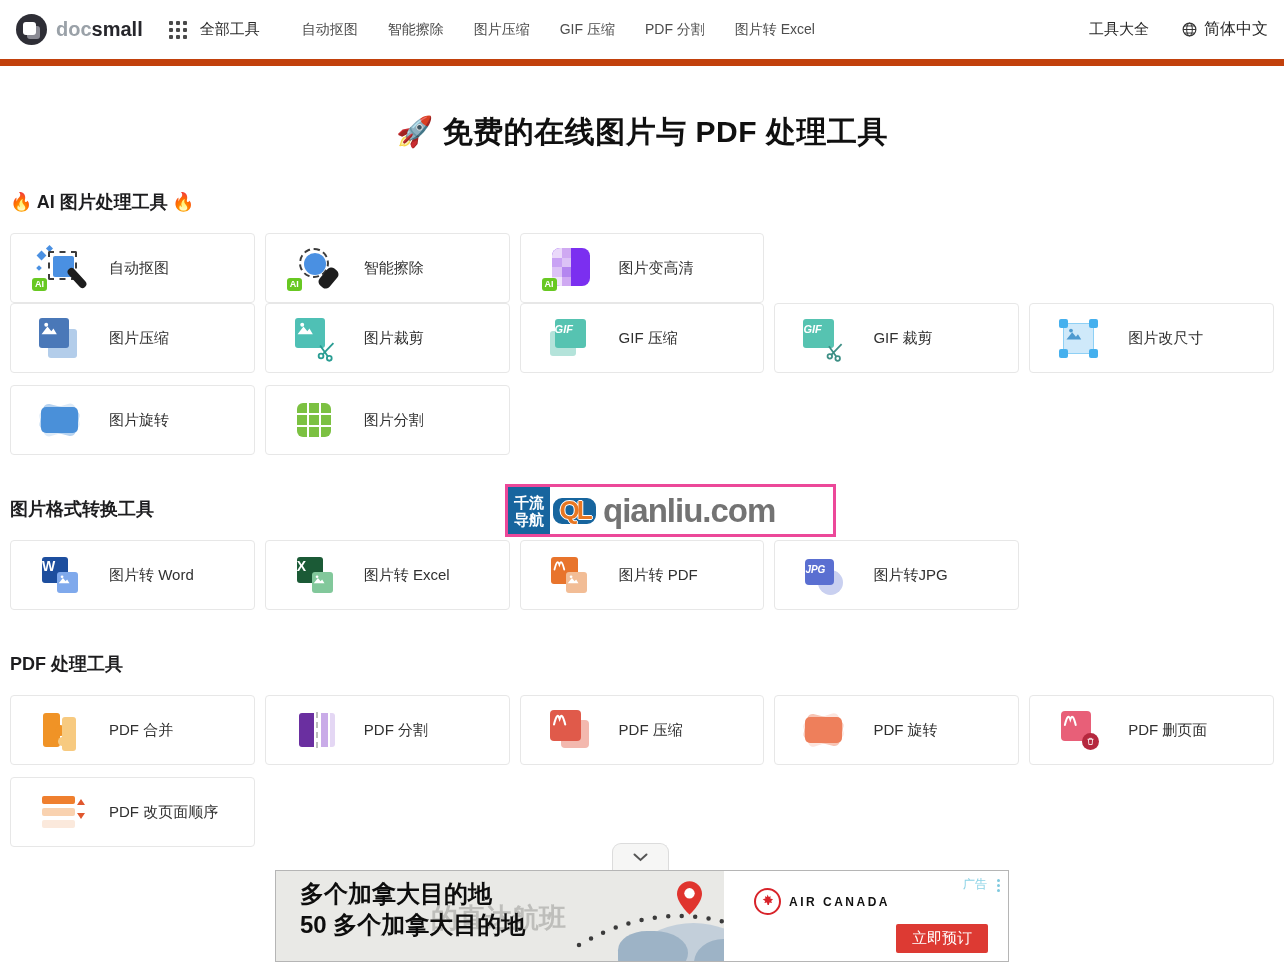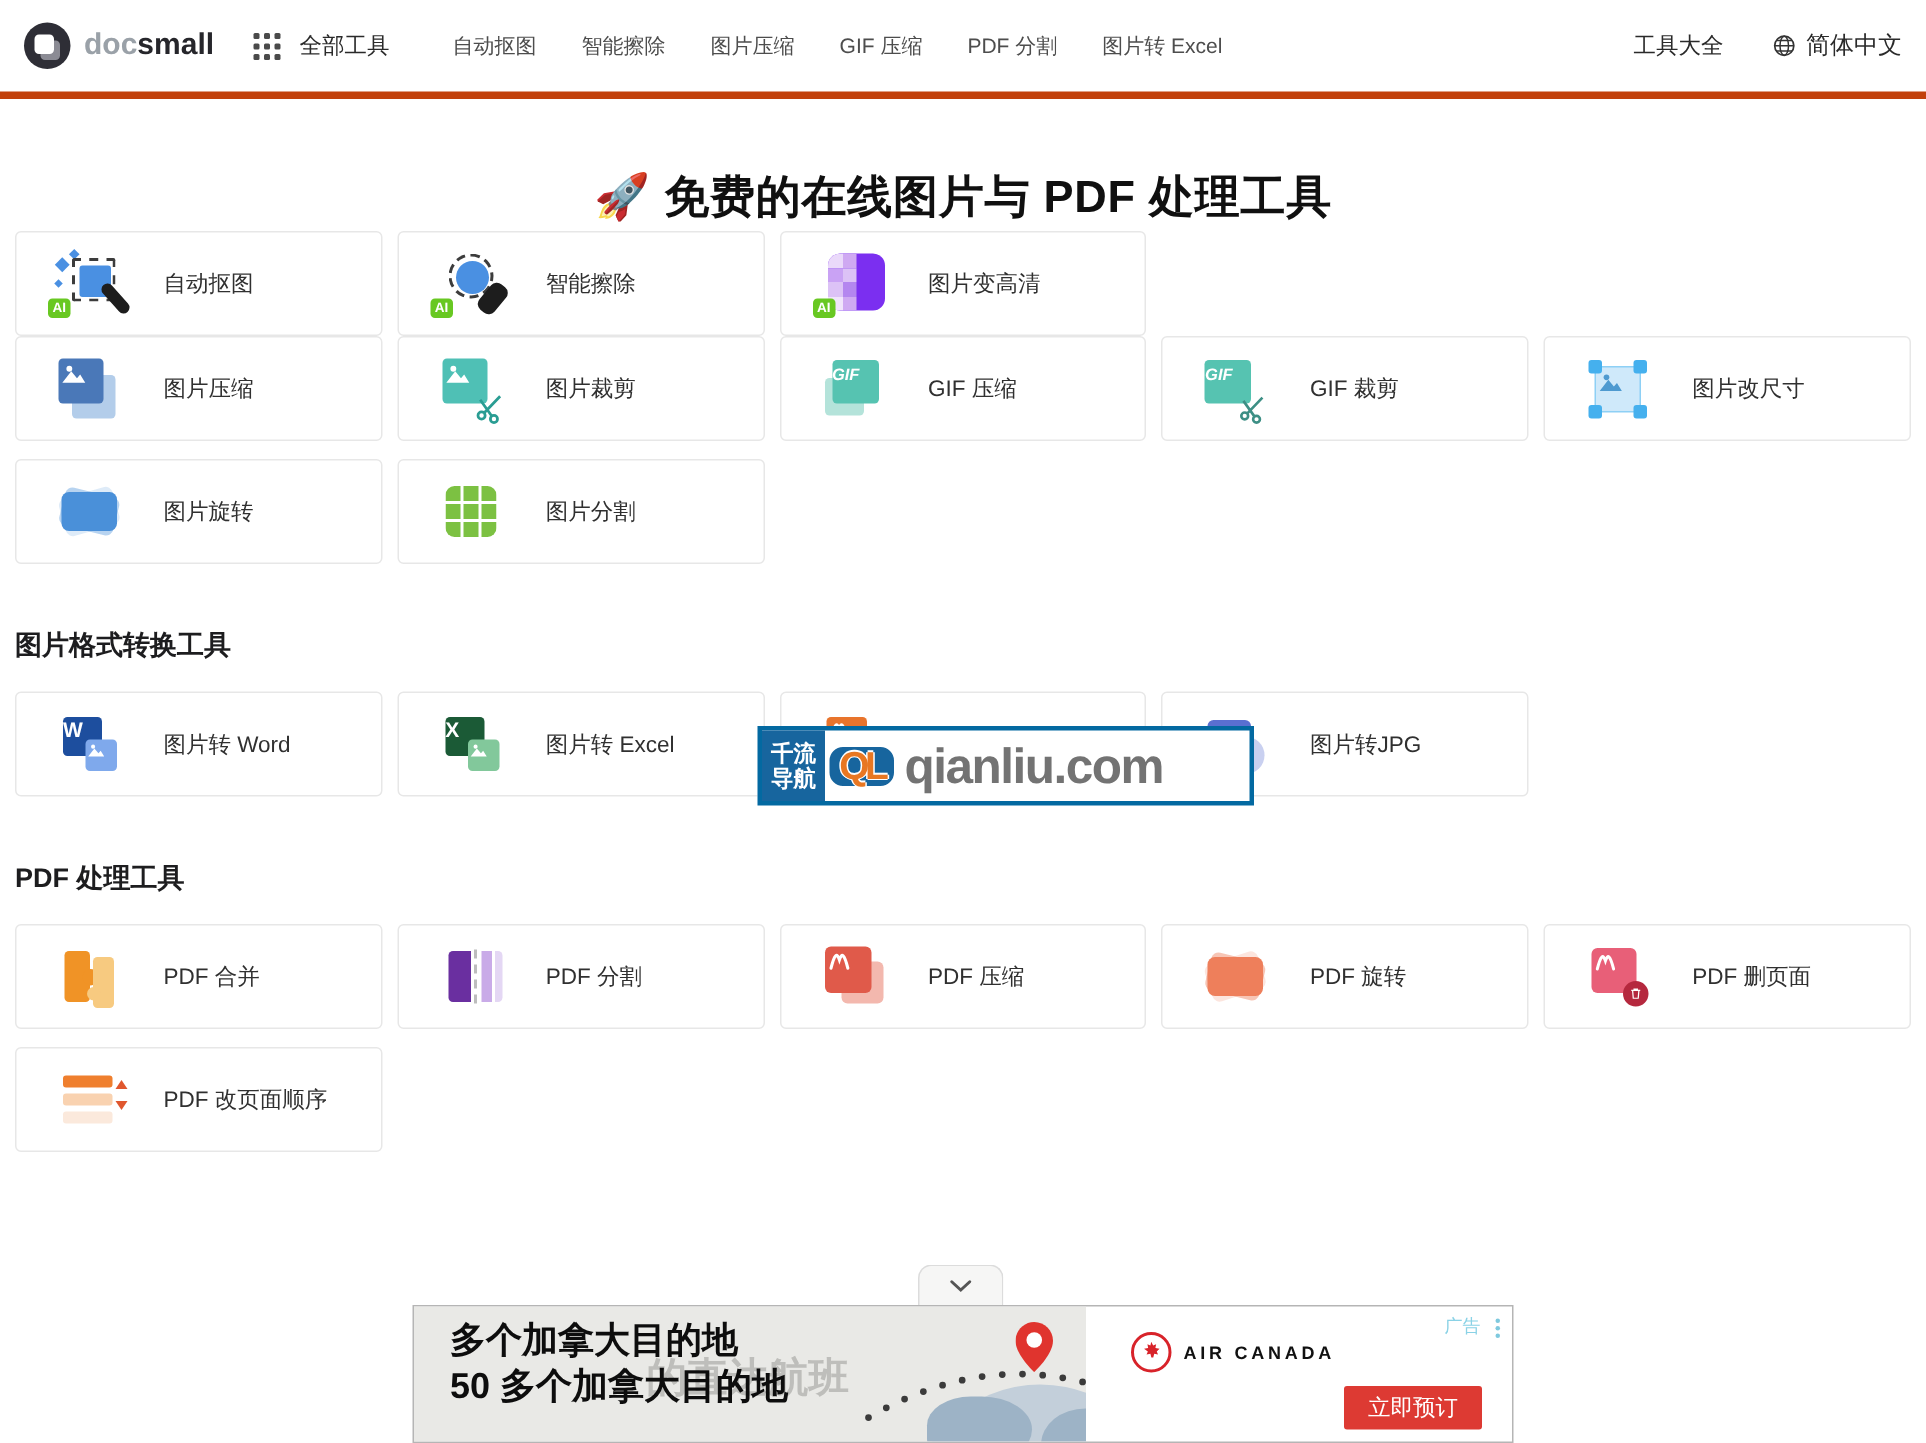--- a/index.html
+++ b/index.html
@@ -6,21 +6,21 @@
   html,body { margin:0; padding:0; }
   body {
     width:1284px; height:962px; overflow:hidden; position:relative;
     background:#fff; font-family:"Liberation Sans","DejaVu Sans",sans-serif;
     -webkit-font-smoothing:antialiased;
   }
 
   
   header {
     height:66px; display:flex; align-items:center; padding:0 16px;
-    border-bottom:5px solid #c2410c; background:#fff;
+    border-bottom:7px solid #c2410c; background:#fff;
   }
   .logo { width:31px; height:31px; border-radius:50%; background:#2e2e36; position:relative; overflow:hidden; flex:0 0 31px; cursor:pointer; }
   .logo .sq-back { position:absolute; left:11px; top:12px; width:13px; height:13px; background:#8b8b94; border-radius:3px; }
   .logo .sq-front{ position:absolute; left:7px;  top:8px;  width:13px; height:13px; background:#fff;    border-radius:3px; }
   .brand-text { margin-left:9px; font-size:20px; cursor:pointer; white-space:nowrap; }
   .brand-text .doc { color:#9aa1a8; font-weight:600; }
   .brand-text .small { color:#26262b; font-weight:800; }
 
   .grid-icon { margin-left:26px; width:18px; height:18px; display:grid; grid-template-columns:repeat(3,4px); grid-auto-rows:4px; gap:3px; cursor:pointer; }
   .grid-icon span { background:#4a4a4a; border-radius:1px; }
@@ -55,21 +55,21 @@
   .sqico .mtn { width:68%; height:68%; }
   .gif-t { font-style:italic; font-weight:700; font-size:11px; color:#fff; }
   .jpg-t { font-style:italic; font-weight:700; font-size:10px; color:#fff; }
   .ltr { color:#fff; font-size:14px; font-weight:700; }
   .rot { position:absolute; left:6px; top:11px; width:37px; height:26px; border-radius:5px; }
   .hdl { position:absolute; width:9px; height:9px; background:#45b0ee; border-radius:2px; z-index:2; }
 
   
   .watermark {
     position:absolute; left:505px; top:484px; width:331px; height:53px; z-index:60;
-    background:#fff; border:3px solid #0369a1; display:flex; align-items:center; cursor:pointer;
+    background:#fff; border:3px solid #ec4899; display:flex; align-items:center; cursor:pointer;
   }
   .wm-name { background:#17659e; color:#fff; font-weight:700; font-size:15px; line-height:17px; height:100%; padding:2px 6px; display:flex; flex-direction:column; justify-content:center; }
   .wm-ql { width:47px; height:30px; margin-left:1px; background:#17659e; border:2px solid #fff; border-radius:11px; display:flex; align-items:center; justify-content:center; flex:0 0 47px; }
   .wm-ql b { color:#e87722; font-size:26px; font-weight:800; letter-spacing:-3px;
     text-shadow:-1px 0 #fff,1px 0 #fff,0 -1px #fff,0 1px #fff; }
   .wm-url { color:#737373; font-size:33px; font-weight:700; margin-left:5px; letter-spacing:-1px; }
 
   
   .collapse-tab {
     position:absolute; left:612px; top:843px; width:57px; height:28px; z-index:65;
@@ -138,20 +138,21 @@
         </svg>
       <span class="lang-label">简体中文</span>
     </div>
   </div>
 </header>
 
 <main>
   <h1 class="page-title">🚀 免费的在线图片与 PDF 处理工具</h1>
   <div id="sections">
       <section class="tool-section">
+        <h2>🔥 AI 图片处理工具 🔥</h2>
         <div class="grid">
           <div class="card">
             <div class="ic">
   <span style="position:absolute;left:3px;top:8px;width:7px;height:7px;background:#4a90e2;transform:rotate(45deg)"></span>
   <span style="position:absolute;left:12px;top:2px;width:5px;height:5px;background:#4a90e2;transform:rotate(45deg)"></span>
   <span style="position:absolute;left:2px;top:22px;width:4px;height:4px;background:#4a90e2;transform:rotate(45deg)"></span>
   <span style="position:absolute;left:13px;top:7px;width:29px;height:29px;border:2px dashed #3c3c3c;border-radius:2px"></span>
   <span style="position:absolute;left:18px;top:12px;width:21px;height:21px;background:#4a90e2;border-radius:2px"></span>
   <span style="position:absolute;right:2px;bottom:2px;width:8px;height:24px;background:#1d1d1d;border-radius:4px;transform:rotate(-42deg)"></span>
               <span class="ai-badge">AI</span>

